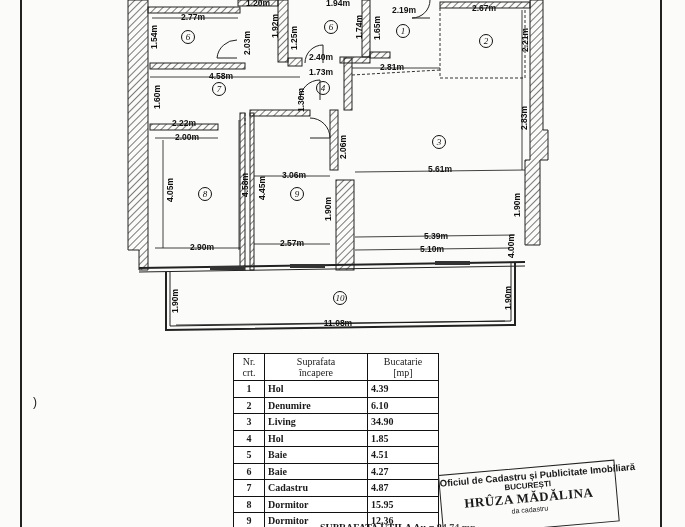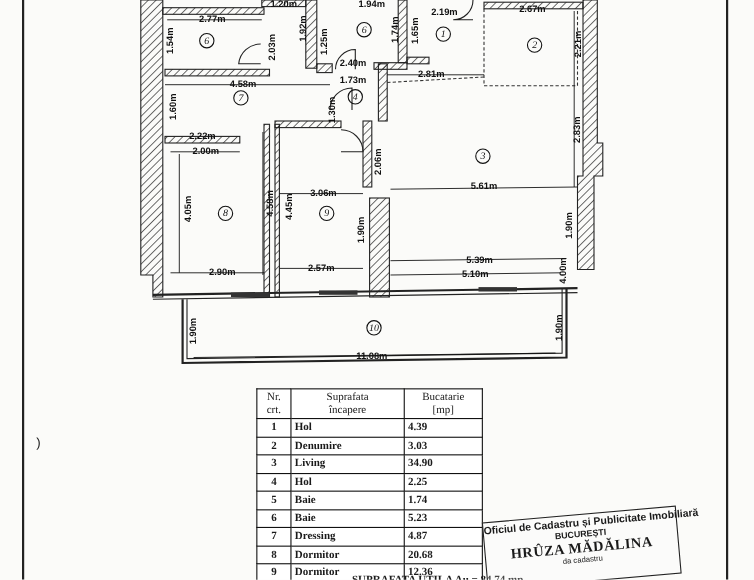--- a/index.html
+++ b/index.html
@@ -198,51 +198,51 @@
   </thead>
   <tbody>
     <tr>
         <td class="nr">1</td>
         <td class="nm">Hol</td>
         <td class="ar">4.39</td>
       </tr>
     <tr>
         <td class="nr">2</td>
         <td class="nm">Denumire</td>
-        <td class="ar">3.03</td>
+        <td class="ar">6.10</td>
       </tr>
     <tr>
         <td class="nr">3</td>
         <td class="nm">Living</td>
         <td class="ar">34.90</td>
       </tr>
     <tr>
         <td class="nr">4</td>
         <td class="nm">Hol</td>
-        <td class="ar">2.25</td>
+        <td class="ar">1.85</td>
       </tr>
     <tr>
         <td class="nr">5</td>
         <td class="nm">Baie</td>
-        <td class="ar">1.74</td>
+        <td class="ar">4.51</td>
       </tr>
     <tr>
         <td class="nr">6</td>
         <td class="nm">Baie</td>
-        <td class="ar">5.23</td>
+        <td class="ar">4.27</td>
       </tr>
     <tr>
         <td class="nr">7</td>
-        <td class="nm">Dressing</td>
+        <td class="nm">Cadastru</td>
         <td class="ar">4.87</td>
       </tr>
     <tr>
         <td class="nr">8</td>
         <td class="nm">Dormitor</td>
-        <td class="ar">20.68</td>
+        <td class="ar">15.95</td>
       </tr>
     <tr>
         <td class="nr">9</td>
         <td class="nm">Dormitor</td>
         <td class="ar">12.36</td>
       </tr>
   </tbody>
 </table>
 <div class="total">SUPRAFATA UTILA Au = 84.74 mp</div>
 

